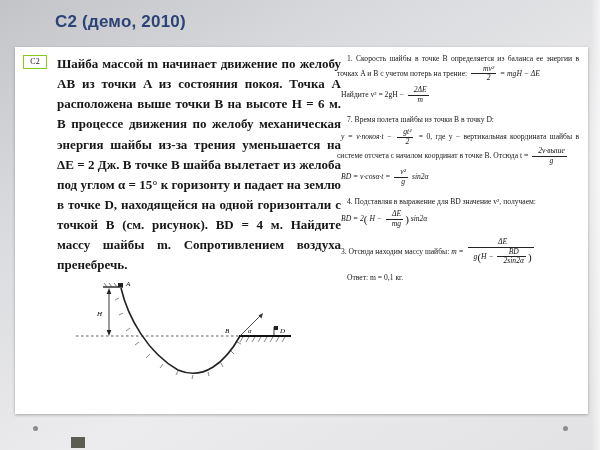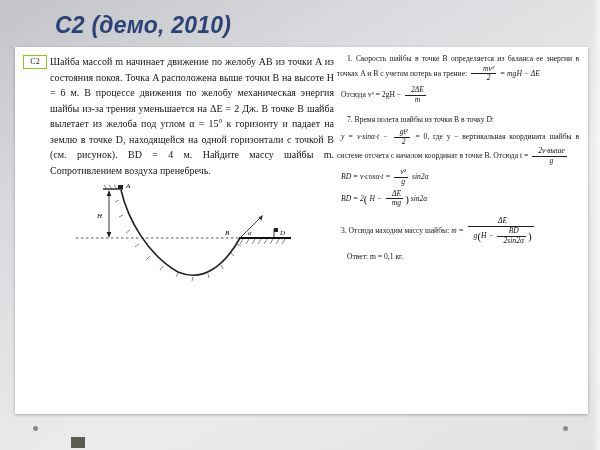--- a/index.html
+++ b/index.html
@@ -4,35 +4,35 @@
 <style>
   * { margin:0; padding:0; box-sizing:border-box; }
   html,body { width:600px; height:450px; }
   body {
     position:relative; width:600px; height:450px; overflow:hidden;
     background: linear-gradient(150deg,#c3c4c8 0%, #d9dadd 28%, #ececee 62%, #e2e2e4 100%);
     font-family:"Liberation Serif", serif; color:#1b1b1b;
   }
   .slide-title {
     position:absolute; left:55px; top:12px;
-    font-family:"Liberation Sans", sans-serif; font-weight:bold; font-style:italic;
-    font-size:23px; color:#2c4377; letter-spacing:.2px;
+    font-family:"Liberation Sans", sans-serif; font-weight:bold; 
+    font-size:17px; color:#2c4377; letter-spacing:.2px;
   }
   .panel {
     position:absolute; left:15px; top:47px; width:573px; height:367px;
     background:#ffffff; box-shadow:0 1px 3px rgba(0,0,0,.28);
   }
   .problem { position:absolute; left:8px; top:7px; width:314px; }
   .c2box {
     position:absolute; left:0; top:1px; width:24px; height:14px;
     border:1px solid #84cc16; font-size:8px; text-align:center; line-height:12px;
   }
   .ptext {
-    margin-left:27px; width:284px; font-size:10px; line-height:1.55;
-    text-align:justify; color:#171717;
+    margin-left:34px; width:284px; font-size:13px; line-height:1.55;
+    text-align:justify; color:#171717;font-weight:bold;
   }
   .diagram { display:block; margin:2px 0 0 30px; }
   .right { position:absolute; left:322px; top:6px; width:242px; font-size:7.6px; line-height:1.55; color:#171717; }
   .right p { text-align:justify; text-indent:10px; margin-bottom:3px; }
   .right p.res { text-indent:4px; }
   .mi { font-style:italic; }
   .frac { display:inline-block; vertical-align:middle; text-align:center; line-height:1.15; margin:0 2px; }
   .frac > .num { display:block; border-bottom:1px solid #222; padding:0 2px; }
   .frac > .den { display:block; padding:0 2px; }
   .paren { font-size:1.45em; vertical-align:middle; font-weight:400; }
@@ -123,38 +123,39 @@
 
   <div class="right">
 
     <p>
       <span>1. Скорость шайбы в точке B определяется из баланса ее энергии в точках A и B с учетом потерь на трение:</span>
       <span class="frac"><span class="num mi">mv²</span><span class="den mi">2</span></span>
       <span class="mi">= mgH − ΔE</span>
     </p>
 
     <p class="res">
-      <span>Отсюда v² = 2gH −</span>
+      <span>Найдите v² = 2gH −</span>
       <span class="frac"><span class="num mi">2ΔE</span><span class="den mi">m</span></span>
     </p>
 
     <p class="gap2">7. Время полета шайбы из точки B в точку D:</p>
     <p class="res">
-      <span class="mi">y = v·sinα·t −</span>
+      <span class="mi">y = v·покоя·t −</span>
       <span class="frac"><span class="num mi">gt²</span><span class="den mi">2</span></span>
       <span>= 0, где y − вертикальная координата шайбы в системе отсчета с началом координат в точке B. Отсюда t =</span>
       <span class="frac"><span class="num mi">2v·выше</span><span class="den mi">g</span></span>
     </p>
 
     <p class="res">
       <span class="mi">BD = v·cosα·t =</span>
       <span class="frac"><span class="num mi">v²</span><span class="den mi">g</span></span>
       <span class="mi">sin2α</span>
     </p>
 
+    <p class="gap2">4. Подставляя в выражение для BD значение v², получаем:</p>
     <p class="res">
       <span class="mi">BD = 2</span><span class="paren">(</span>
       <span class="mi">H −</span>
       <span class="frac"><span class="num mi">ΔE</span><span class="den mi">mg</span></span><span class="paren">)</span>
       <span class="mi">sin2α</span>
     </p>
 
     <p class="gap2 res">
       <span>3. Отсюда находим массу шайбы:</span>
       <span class="mi">m =</span>

